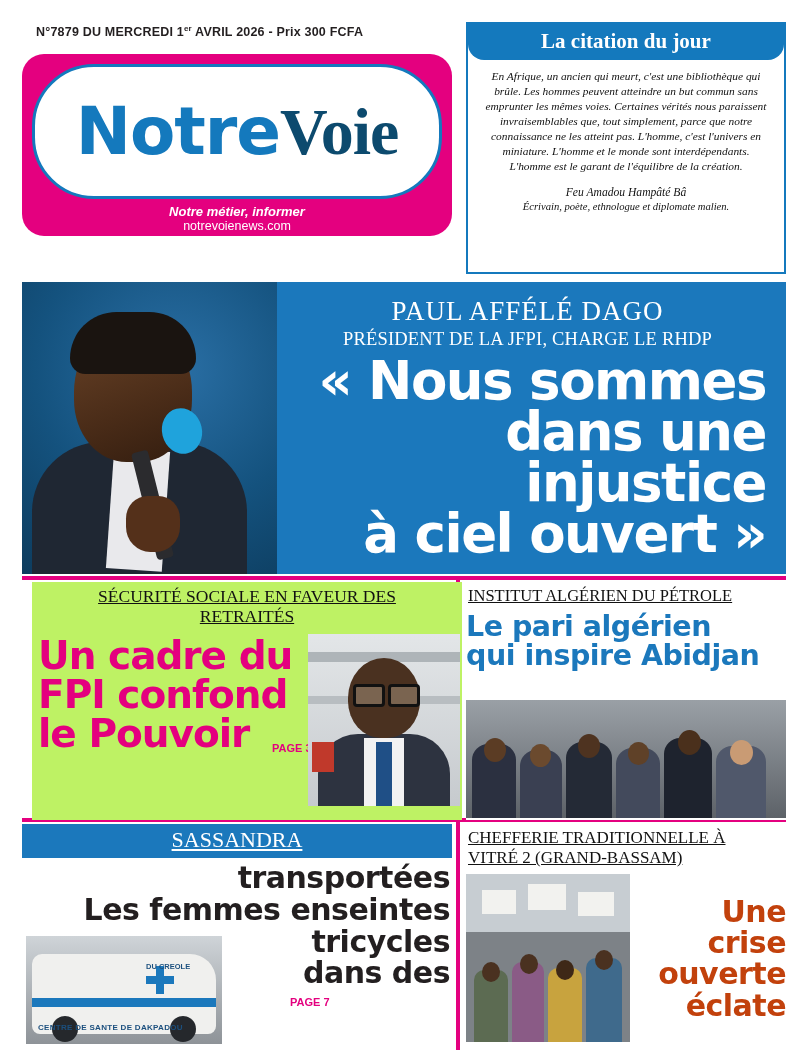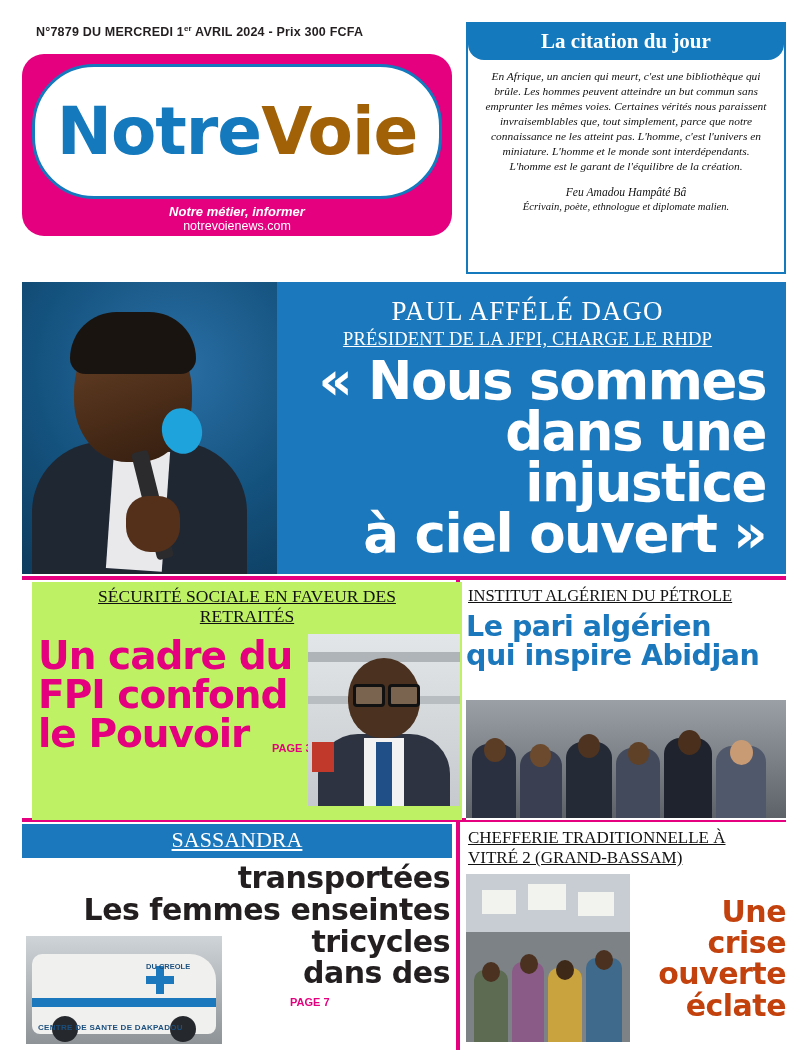--- a/index.html
+++ b/index.html
@@ -65,21 +65,21 @@
   }
   .logo-text {
     font-family: "DejaVu Sans", sans-serif;
     font-weight: bold;
     font-size: 66px;
     line-height: 1;
     letter-spacing: -1px;
     white-space: nowrap;
   }
   .logo-notre { color: #1479bd; }
-  .logo-voie { color: #a16207; }
+  .logo-voie { color: #0c4a6e; font-family: Liberation Serif, serif; }
   .logo-bottom {
     position: absolute;
     left: 10px;
     top: 150px;
     width: 410px;
     height: 24px;
     display: flex;
     align-items: center;
     justify-content: flex-start;
     padding: 0 24px;
@@ -233,21 +233,20 @@
   .lead-kicker {
     font-family: "Liberation Serif", serif;
     font-size: 27px;
     letter-spacing: 1px;
     margin-top: 4px;
     text-align: center;
   }
   .lead-sub {
     font-family: "Liberation Serif", serif;
     font-size: 18.5px;
-    text-decoration: underline;
     margin-top: 2px;
     letter-spacing: 0.2px;
   }
   .lead-head {
     font-family: "DejaVu Sans", sans-serif;
     font-weight: bold;
     font-size: 53px;
     line-height: 0.96;
     letter-spacing: -1.5px;
     margin-top: 6px;
@@ -486,21 +485,21 @@
     background: #ffffff;
   }
 </style>
 </head>
 <body>
 
 <div class="page">
 
   <div class="masthead">
     <div class="issue-line">
-      <span>N°7879 DU MERCREDI 1</span><sup>er</sup><span> AVRIL 2024 - Prix 300 FCFA</span>
+      <span>N°7879 DU MERCREDI 1</span><sup>er</sup><span> AVRIL 2026 - Prix 300 FCFA</span>
     </div>
     <div class="logo-box">
       <div class="logo-inner">
         <div class="logo-text">
           <span class="logo-notre">Notre</span><span class="logo-voie">Voie</span>
         </div>
       </div>
       <div class="logo-bottom">
         <span class="logo-slogan">Notre métier, informer</span>
         <span class="logo-site">notrevoienews.com</span>

